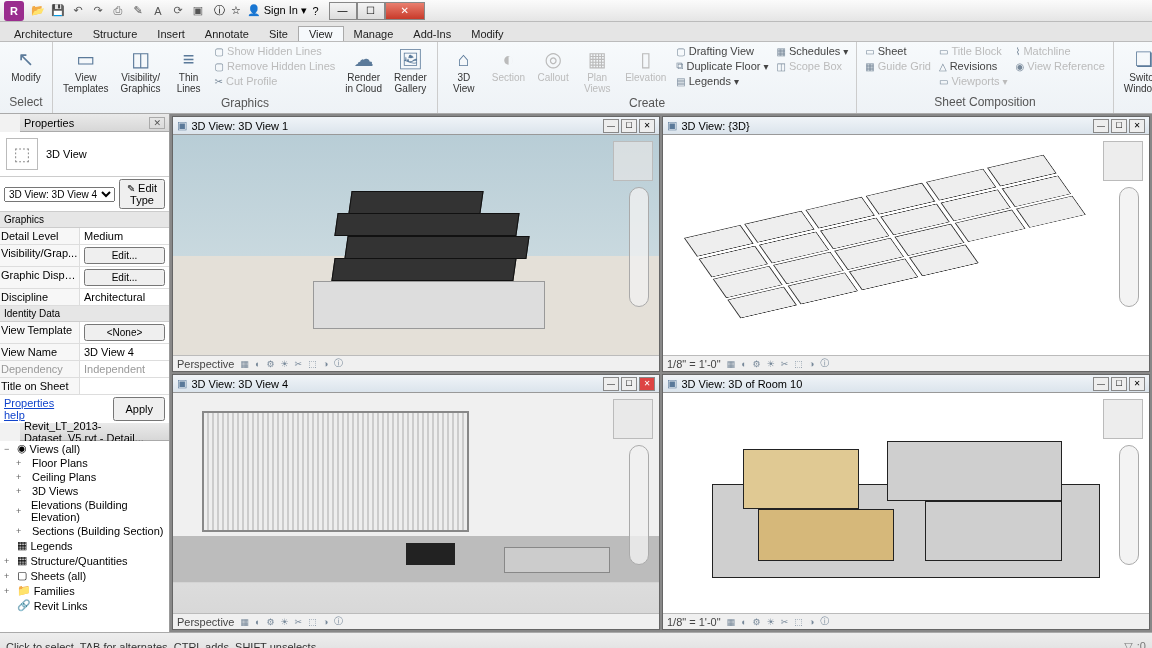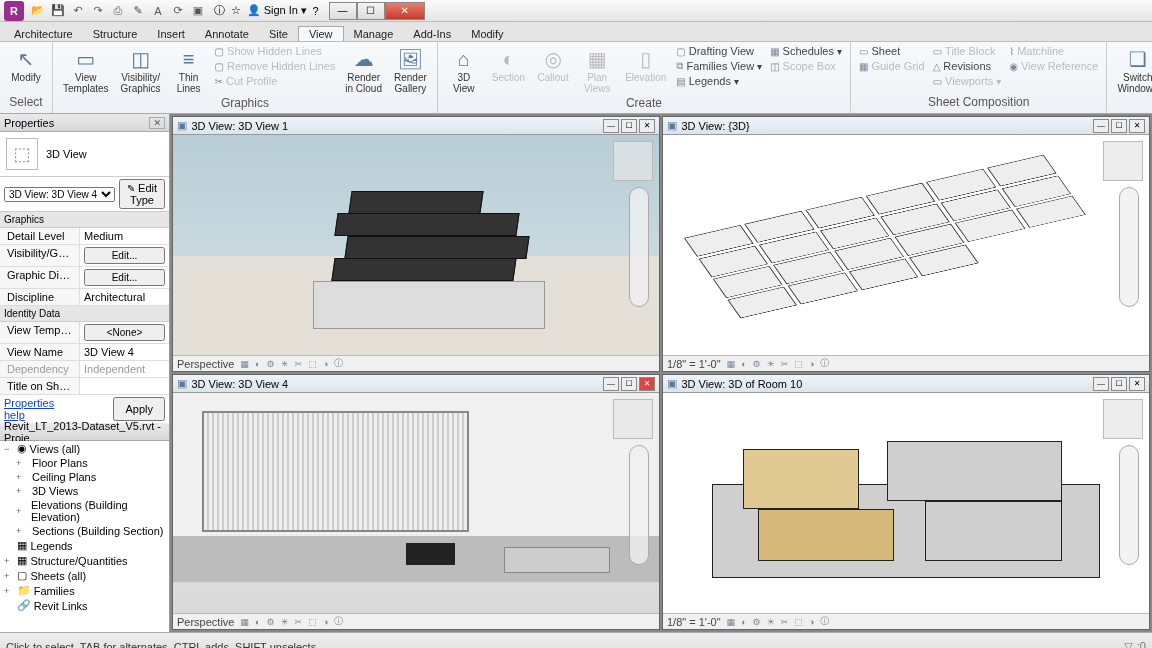--- a/index.html
+++ b/index.html
@@ -22,26 +22,26 @@
 .rgroup .label { font-size:12px; color:#555; margin-top:auto; padding-bottom:2px; }
 .rbtn-lg { display:flex; flex-direction:column; align-items:center; justify-content:center; padding:2px 4px; cursor:pointer; min-width:40px; }
 .rbtn-lg .ic { font-size:20px; color:#5b7a9a; height:26px; display:flex; align-items:center; }
 .rbtn-lg .tx { font-size:10px; text-align:center; line-height:1.1; color:#333; }
 .rbtn-lg.dim .ic,.rbtn-lg.dim .tx,.rbtn-sm.dim { color:#bbb; }
 .rbtn-sm { font-size:10px; color:#444; padding:1px 2px; display:flex; align-items:center; gap:3px; cursor:pointer; white-space:nowrap; }
 .rbtn-sm .sic { font-size:10px; color:#789; }
 .vcol { display:flex; flex-direction:column; gap:1px; }
 .main { display:flex; height:calc(100% - 22px - 20px - 72px - 16px); }
 .sidebar { width:170px; display:flex; flex-direction:column; border-right:1px solid #999; background:#f2f2f2; }
-.panel-hdr { height:18px; background:linear-gradient(#eaeaea,#d7d7d7); border-bottom:1px solid #aaa; display:flex; align-items:center; padding:0 4px; font-size:11px; }
+.panel-hdr { height:18px; background:linear-gradient(#eaeaea,#d7d7d7); border-bottom:1px solid #aaa; display:flex; align-items:center; padding:0 4px; font-size:11px;margin-left:20px; }
 .panel-hdr .x { margin-left:auto; font-size:9px; color:#555; border:1px solid #aaa; padding:0 3px; }
 .prop-top { display:flex; align-items:center; padding:6px; gap:8px; background:#fff; border-bottom:1px solid #ccc; }
 .prop-top .cube { width:32px; height:32px; border:1px solid #bbb; display:flex; align-items:center; justify-content:center; font-size:18px; color:#888; }
 .prop-row { display:flex; border-bottom:1px solid #ddd; background:#fff; }
-.prop-row .k { width:80px; padding:2px 7px; background:#f7f7f7; border-right:1px solid #ddd; overflow:hidden; text-overflow:ellipsis; white-space:nowrap; }
+.prop-row .k { width:80px; padding:2px 1px; background:#f7f7f7; border-right:1px solid #ddd; overflow:hidden; text-overflow:ellipsis; white-space:nowrap; }
 .prop-row .v { flex:1; padding:2px 4px; overflow:hidden; }
 .prop-row .v button { width:100%; font-size:10px; padding:1px; }
 .prop-sec { background:#e6e6e6; padding:2px 4px; font-size:10px; border-bottom:1px solid #ccc; }
 .prop-foot { display:flex; padding:2px 4px; background:#fff;gap:37px; }
 .prop-foot a { color:#14c; text-decoration:underline; }
 .prop-foot button { margin-left:auto; padding:1px 10px; }
 .browser { flex:1; background:#fff; overflow:auto; }
 .tree-item { padding:1px 4px; display:flex; align-items:center; gap:3px; cursor:pointer; }
 .tree-item.d1 { padding-left:16px; }
 .tree-ic { font-size:9px; color:#666; width:10px; }
@@ -197,21 +197,21 @@
         </div>
       <div class="rbtn-lg dim">
           <span class="ic">▯</span>
           <span class="tx">Elevation</span>
         </div>
       <div class="vcol">
         <div class="rbtn-sm">
             <span class="sic">▢</span>
             <span>Drafting View</span>
           </div>
-        <div class="rbtn-sm"><span class="sic">⧉</span><span>Families View</span> ▾</div>
+        <div class="rbtn-sm"><span class="sic">⧉</span><span>Duplicate Floor</span> ▾</div>
         <div class="rbtn-sm"><span class="sic">▤</span><span>Legends</span> ▾</div>
       </div>
       <div class="vcol">
         <div class="rbtn-sm"><span class="sic">▦</span><span>Schedules</span> ▾</div>
         <div class="rbtn-sm dim">
             <span class="sic">◫</span>
             <span>Scope Box</span>
           </div>
       </div>
     </div>
@@ -312,21 +312,21 @@
       </div>
     <div class="prop-row">
         <div class="k">Title on Sheet</div>
         <div class="v"></div>
       </div>
     <div class="prop-foot">
       <a>Properties help</a>
       <button>Apply</button>
     </div>
     <div class="panel-hdr">
-        <span>Revit_LT_2013-Dataset_V5.rvt - Proje...</span>
+        <span>Revit_LT_2013-Dataset_V5.rvt - Detail...</span>
       </div>
     <div class="browser" id="browser">
         <div class="tree-item d0">
           <span class="tree-ic">−</span>
           <span>◉</span>
           <span>Views (all)</span>
         </div>
         <div class="tree-item d1">
           <span class="tree-ic">+</span>
           <span></span>

